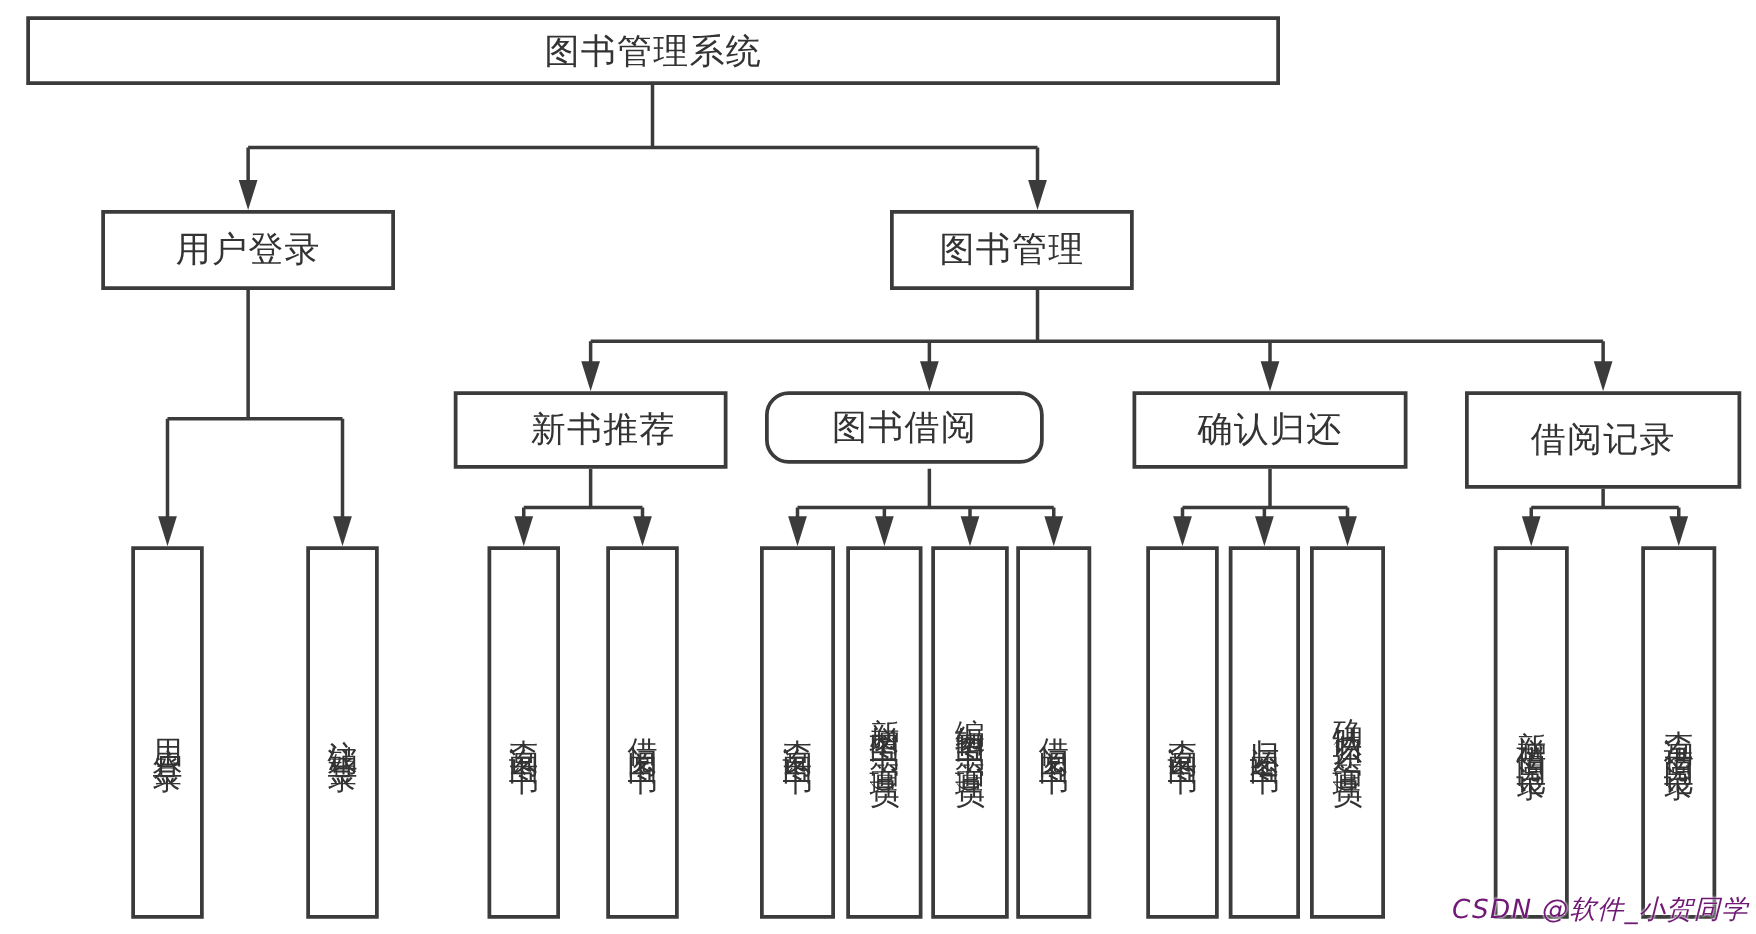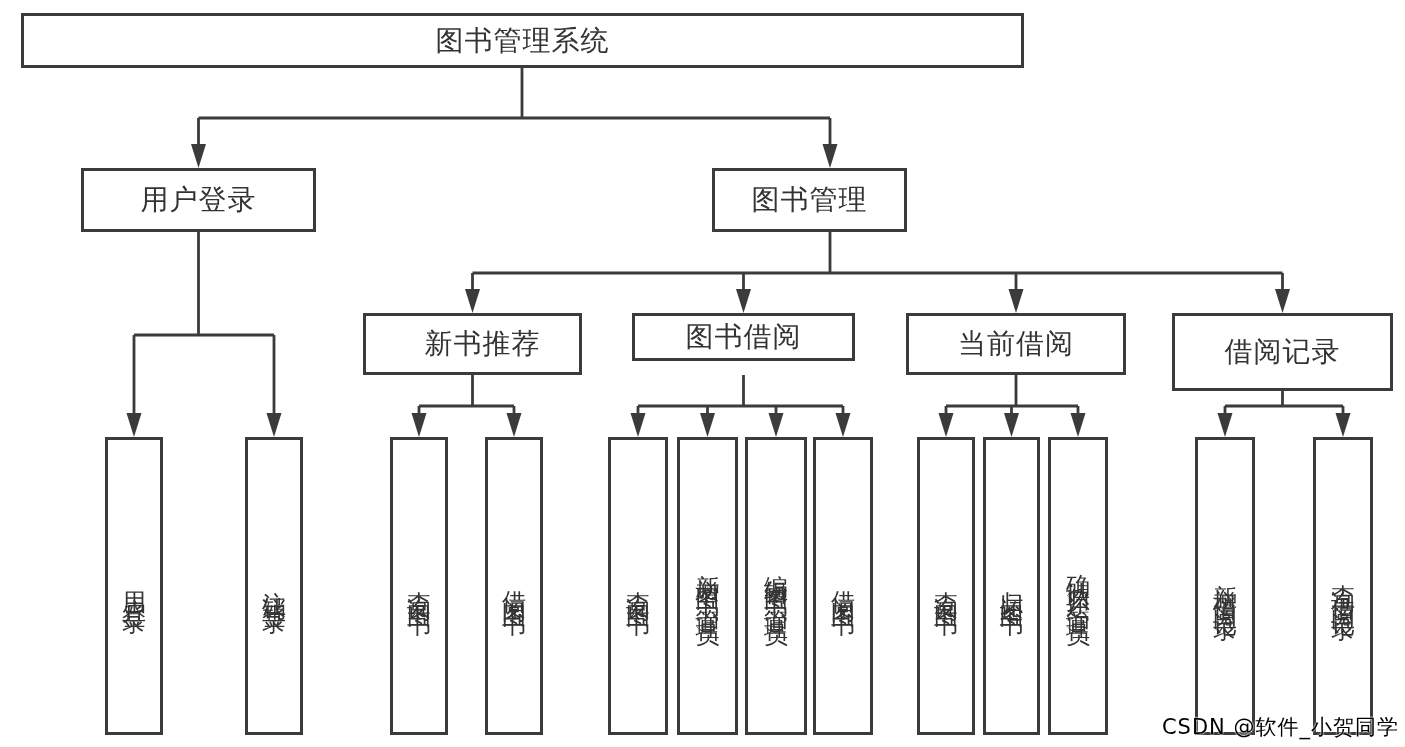--- a/index.html
+++ b/index.html
@@ -35,21 +35,21 @@
     text-orientation: mixed;
     letter-spacing: 7px;
     font-size: 24px;
     line-height: 1;
   }
   
   .n-root   { left: 21px;  top: 13px;  width: 1003px; height: 55px; }
   .n-login  { left: 81px;  top: 168px; width: 235px;  height: 64px; }
   .n-mgmt   { left: 712px; top: 168px; width: 195px;  height: 64px; }
   .n-newrec { left: 363px; top: 313px; width: 219px;  height: 62px; padding-left: 20px; }
-  .n-borrow { left: 632px; top: 313px; width: 223px;  height: 48px; }
+  .n-borrow { left: 612px; top: 313px; width: 223px;  height: 58px; border-radius: 19px; }
   .n-cur    { left: 906px; top: 313px; width: 220px;  height: 62px; }
   .n-rec    { left: 1172px;top: 313px; width: 221px;  height: 78px; }
   
   .lf { top: 437px; height: 298px; }
   .lf-1  { left: 105px;  width: 58px; }
   .lf-2  { left: 245px;  width: 58px; }
   .lf-3  { left: 390px;  width: 58px; }
   .lf-4  { left: 485px;  width: 58px; }
   .lf-5  { left: 608px;  width: 60px; }
   .lf-6  { left: 677px;  width: 61px; }
@@ -58,25 +58,26 @@
   .lf-9  { left: 917px;  width: 58px; }
   .lf-10 { left: 983px;  width: 57px; }
   .lf-11 { left: 1048px; width: 60px; }
   .lf-12 { left: 1195px; width: 60px; }
   .lf-13 { left: 1313px; width: 60px; }
   .watermark {
     position: absolute;
     right: 6px;
     bottom: 6px;
     font-size: 21px;
-    color: #000000;
+    color: #701a75;
     letter-spacing: 1px;
     text-shadow: 0 0 2px #ffffff, 0 0 2px #ffffff;
     z-index: 5;
     white-space: nowrap;
+    font-style: italic;
   }
 </style>
 </head>
 <body>
 
 <div class="canvas">
 
   <svg class="wires" viewBox="0 0 1405 747" xmlns="http://www.w3.org/2000/svg">
     <g stroke="#3b3b3b" stroke-width="2.8" fill="none">
       <path d="M522 68 V118 M198.5 118 H830 M198.5 118 V150 M830 118 V150"></path>
@@ -110,21 +111,21 @@
     </g>
   </svg>
 
   <div class="node n-root">图书管理系统</div>
 
   <div class="node n-login">用户登录</div>
   <div class="node n-mgmt">图书管理</div>
 
   <div class="node n-newrec">新书推荐</div>
   <div class="node n-borrow">图书借阅</div>
-  <div class="node n-cur">当前借阅</div>
+  <div class="node n-cur">确认归还</div>
   <div class="node n-rec">借阅记录</div>
 
   <div class="node leaf lf lf-1">用户登录</div>
   <div class="node leaf lf lf-2">注销登录</div>
 
   <div class="node leaf lf lf-3">查询图书</div>
   <div class="node leaf lf lf-4">借阅图书</div>
 
   <div class="node leaf lf lf-5">查询图书</div>
   <div class="node leaf lf lf-6">新增图书（管理员）</div>

